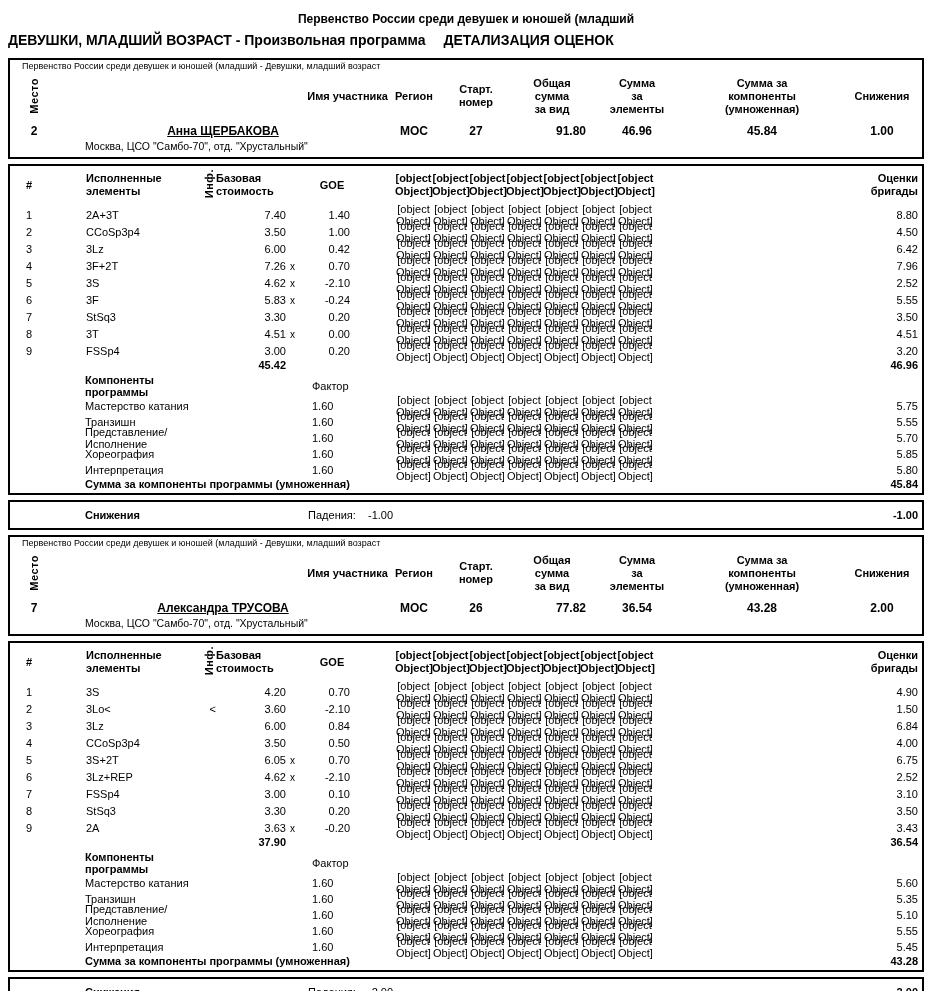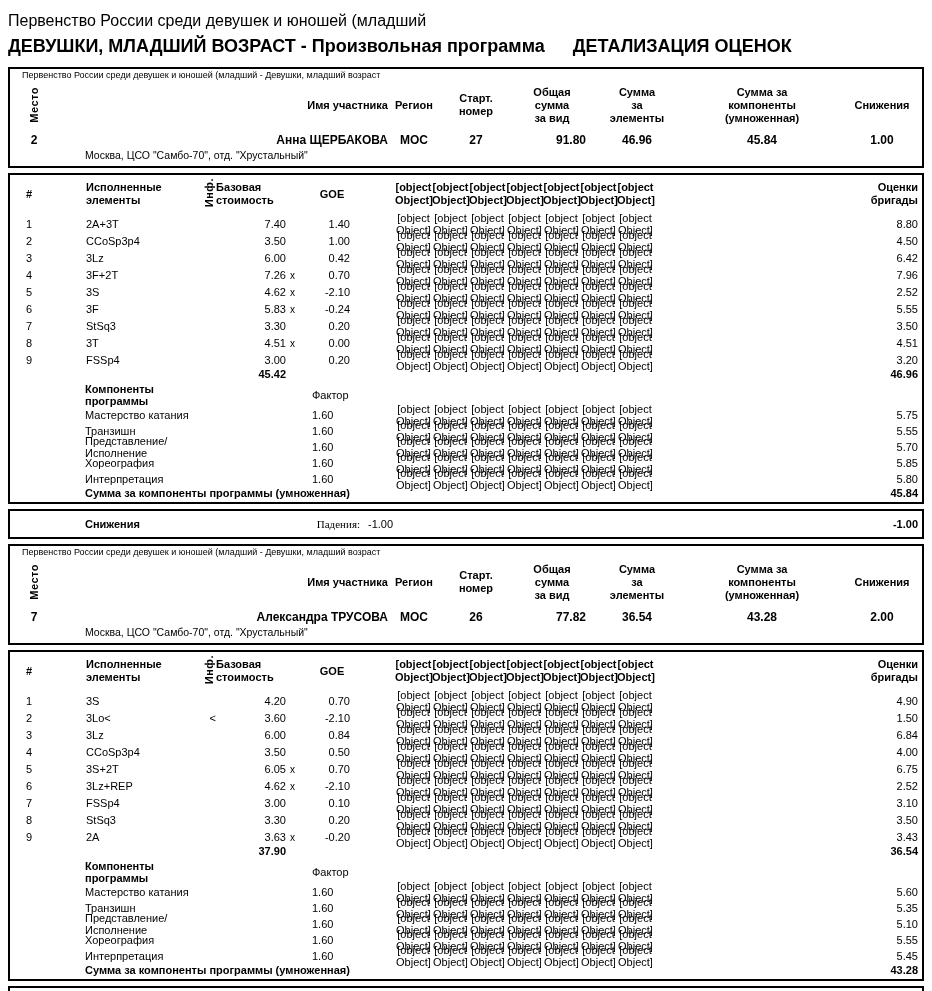--- a/index.html
+++ b/index.html
@@ -1,53 +1,53 @@
 <!DOCTYPE html>
 <html><head>
 <meta charset="utf-8">
 <style>
   html,body{margin:0;padding:0;background:#fff;}
   body{width:932px;min-height:991px;font-family:"Liberation Sans","DejaVu Sans",sans-serif;color:#000;}
   .page{padding:8px 8px 4px 8px;box-sizing:border-box;}
-  .title{font-size:16px;font-weight:normal;margin-top:4px;}
-  .subtitle-row{display:flex;gap:28px;font-size:18px;font-weight:bold;margin:6px 0 10px 0;}
+  .title{font-size:12px;font-weight:bold;text-align:center;margin-top:4px;}
+  .subtitle-row{display:flex;gap:18px;font-size:14px;font-weight:bold;margin:6px 0 10px 0;}
   .box{border:2px solid #000;margin-bottom:5px;}
   .seg-line{font-size:9px;line-height:12px;padding-left:12px;white-space:nowrap;overflow:hidden;}
   
   .head-grid,.skater-grid{display:grid;grid-template-columns:48px 330px 52px 72px 80px 90px 160px 80px;align-items:center;}
   .head-grid{min-height:48px;font-size:11px;font-weight:bold;}
   .head-grid .hc{text-align:center;line-height:13px;}
   .head-grid .hc.left{text-align:right;}
   .pre{white-space:pre-line;}
   .vwrap{display:flex;align-items:center;justify-content:center;height:100%;}
   .vtext{writing-mode:vertical-rl;transform:rotate(180deg);font-weight:bold;font-size:11px;letter-spacing:.5px;}
   .skater-grid{font-size:12px;font-weight:bold;margin-top:4px;}
   .sv{text-align:center;}
-  .sv.left{text-align:right;}
+  .sv.left{text-align:center;text-decoration:underline;}
   .sv.right{text-align:right;padding-right:6px;}
   .club-line{font-size:10.5px;padding:2px 0 5px 75px;}
   
   .el-grid{display:grid;grid-template-columns:38px 128px 40px 70px 18px 56px 35px 259px 1fr;align-items:center;font-size:11px;}
   .el-head{min-height:32px;font-weight:bold;line-height:13px;padding:3px 0 2px 0;}
   .c.num{text-align:center;}
   .c.name{padding-left:38px;}
   .c.info{text-align:right;}
   .c.base{text-align:right;}
   .c.xm{padding-left:4px;font-size:10px;}
   .c.goe{text-align:right;padding-right:10px;}
   .c.goec{text-align:center;}
   .jwrap{display:flex;}
   .jwrap>span{width:37px;text-align:center;}
   .c.panel{text-align:right;padding-right:4px;}
   .el-row{height:17px;}
   .comp-row{height:16px;}
   .gc-name{grid-column:1 / 4;padding-left:75px;}
   .gc-base{grid-column:4;text-align:right;}
   .gc-factor{grid-column:6;padding-left:8px;}
-  .gc-factor-r{grid-column:6;text-align:right;font-family:Liberation Serif, serif;}
+  .gc-factor-r{grid-column:6;text-align:center;}
   .gc-falls{grid-column:7;padding-left:8px;}
   .gc-j{grid-column:8;}
   .gc-panel{grid-column:9;text-align:right;padding-right:4px;}
   .gc-span{grid-column:1 / 8;padding-left:75px;}
   .bold{font-weight:bold;}
   .total-row{height:18px;}
   .comp-head-row{height:20px;}
   .sum-row{height:19px;}
   .ded-box .el-grid{height:26px;}
 </style>

